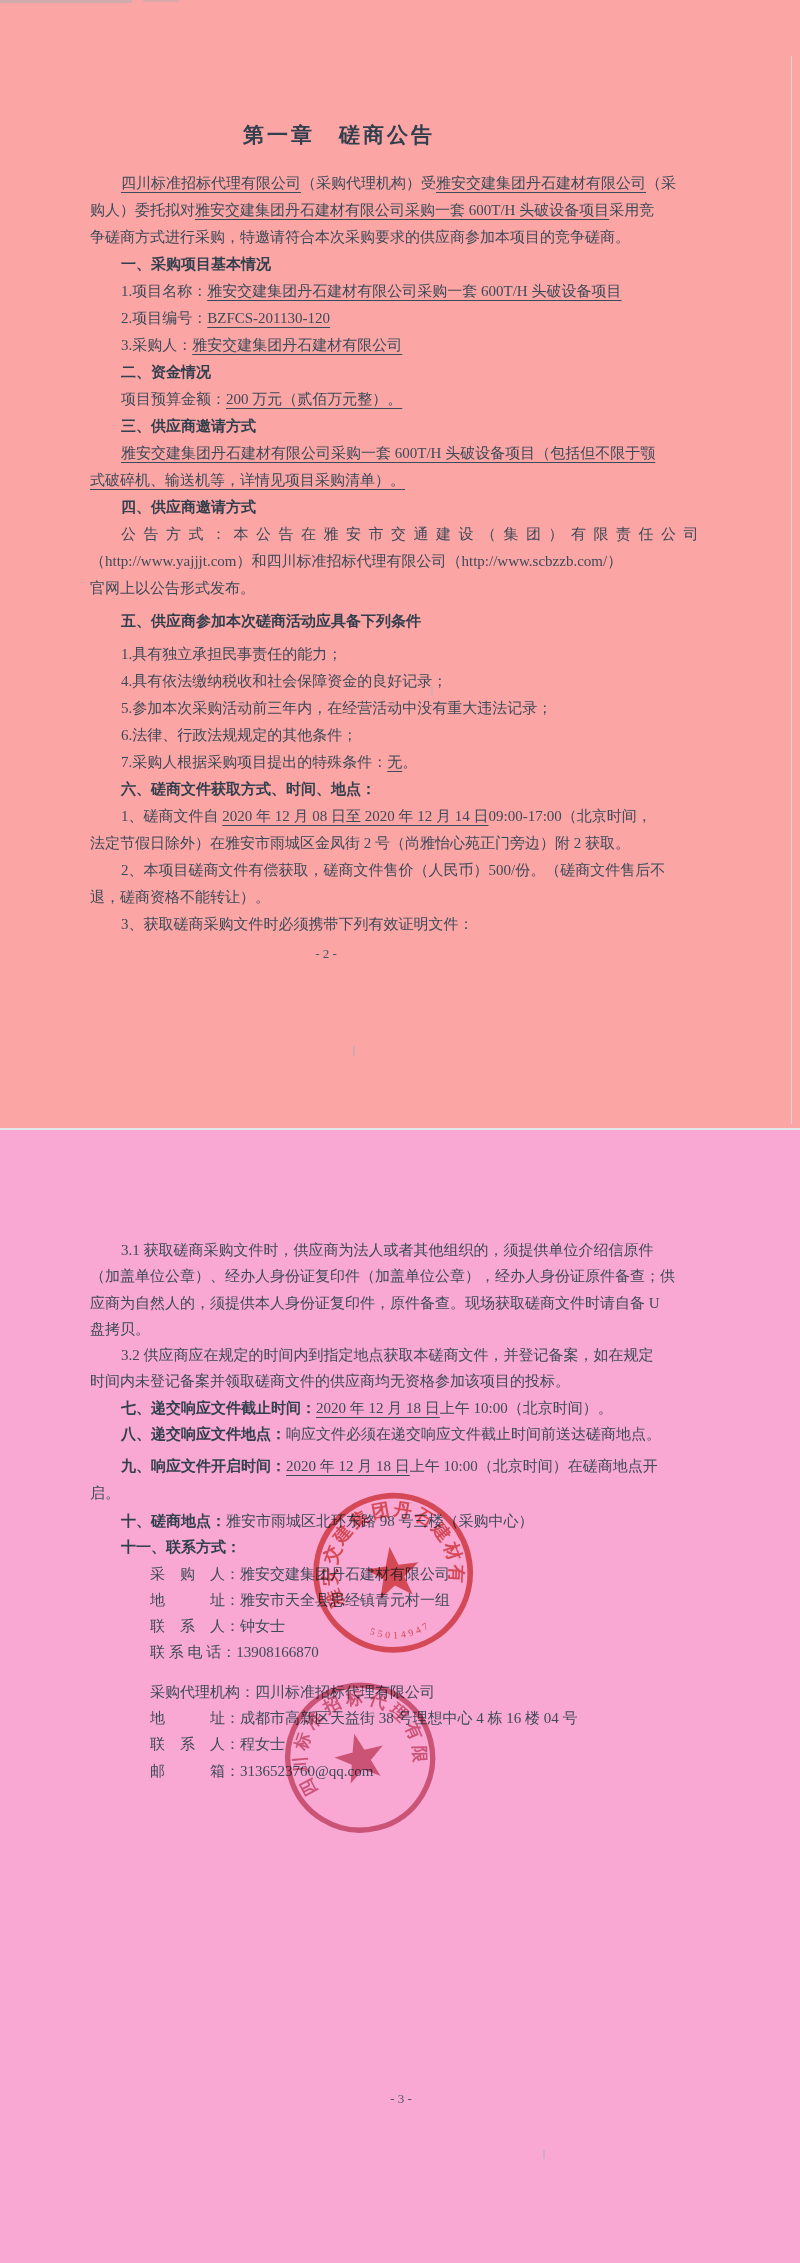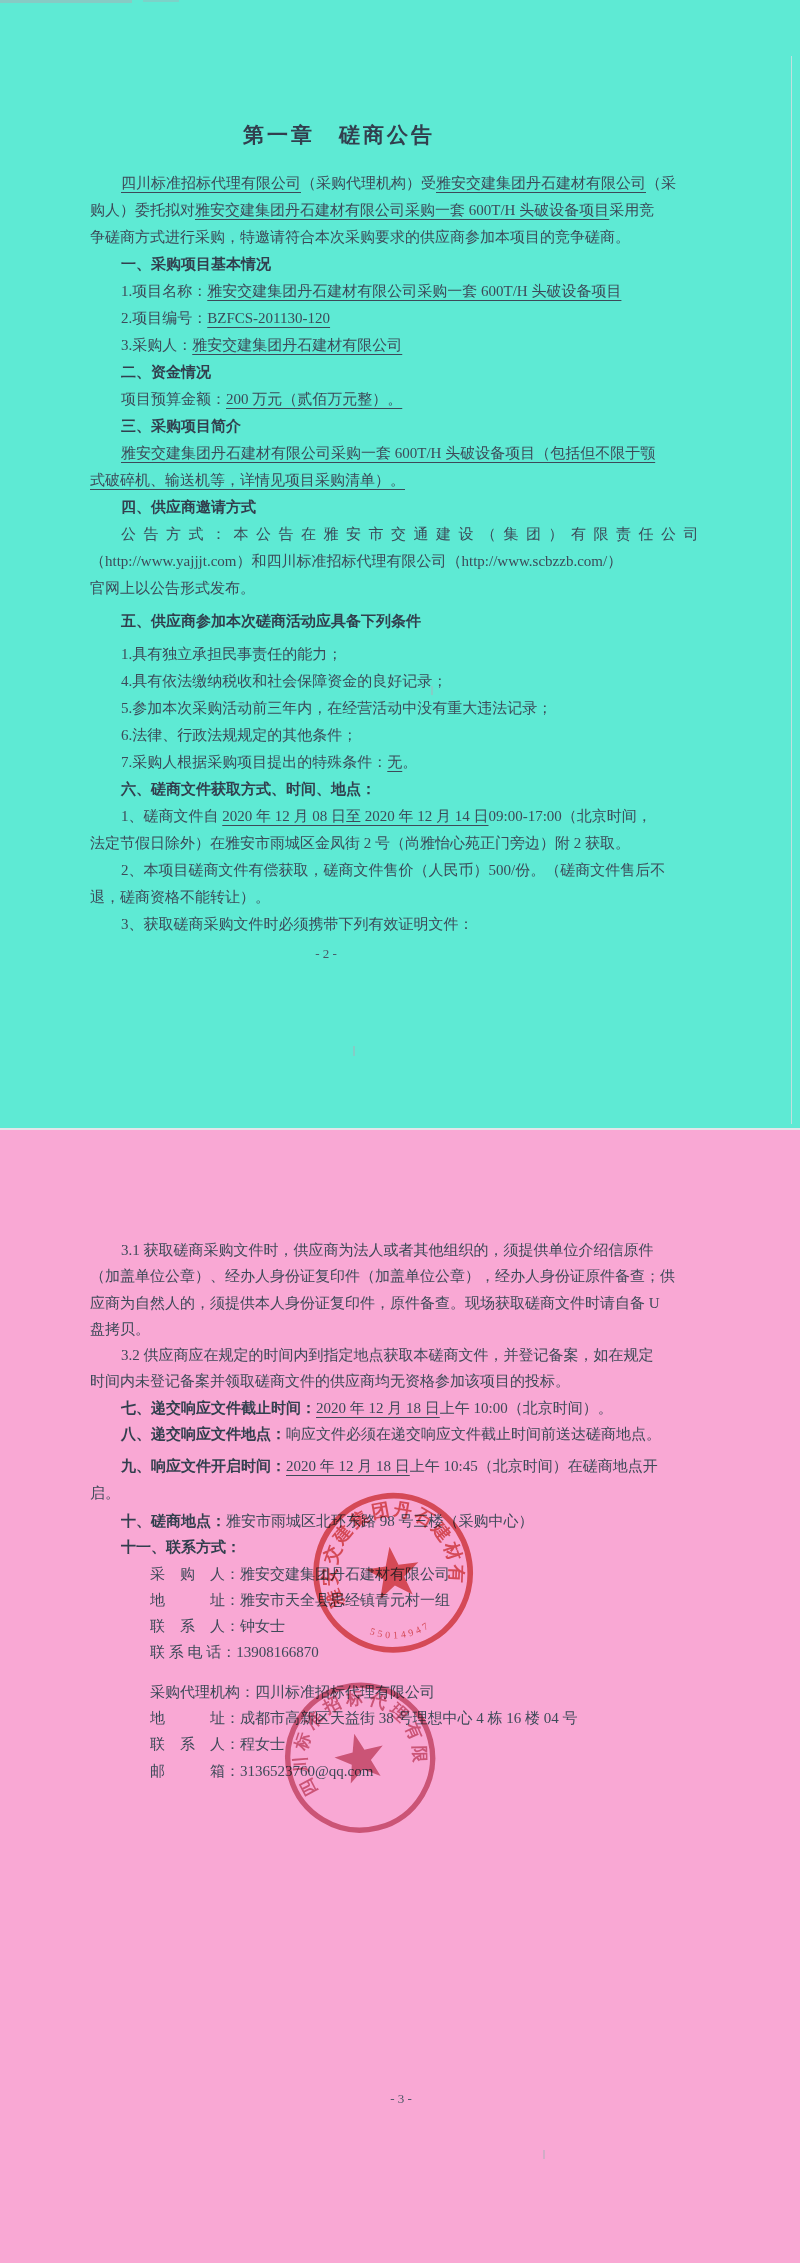--- a/index.html
+++ b/index.html
@@ -1,18 +1,18 @@
 <!DOCTYPE html>
 <html><head>
 <meta charset="utf-8">
 <style>
   html,body{margin:0;padding:0;background:#eef0f2;}
   .scan{position:relative;width:800px;height:2263px;overflow:hidden;
         font-family:"Liberation Serif","DejaVu Serif",serif;background:#f7f8fa;}
-  .page{position:absolute;left:0;width:800px;background:#5eead4;}
+  .page{position:absolute;left:0;width:800px;background:#fca5a5;}
   #page1{top:0;height:1129px;}
   #page2{top:1130px;height:1133px;background:#f9a8d4;}
   .seam{position:absolute;left:0;top:1128px;width:800px;height:2px;background:#e3e6ea;}
   .content{position:absolute;left:90px;width:622px;}
   #page1 .content{top:120px;}
   #page2 .content{top:107px;}
   .line{white-space:nowrap;line-height:27px;font-size:15px;color:#3d4a59;}
   #page2 .line{line-height:26.3px;}
   .line.title{font-size:21px;font-weight:bold;letter-spacing:3px;color:#2e3b4a;
               text-align:center;line-height:30px;margin-bottom:20px;padding-right:124px;}
@@ -47,21 +47,21 @@
         <div class="line title"><span class="b">第一章　磋商公告</span></div>
         <div class="line body ind2"><span class="u">四川标准招标代理有限公司</span><span>（采购代理机构）受</span><span class="u">雅安交建集团丹石建材有限公司</span><span>（采</span></div>
         <div class="line body"><span>购人）委托拟对</span><span class="u">雅安交建集团丹石建材有限公司采购一套 600T/H 头破设备项目</span><span>采用竞</span></div>
         <div class="line body"><span>争磋商方式进行采购，特邀请符合本次采购要求的供应商参加本项目的竞争磋商。</span></div>
         <div class="line heading ind2"><span class="b">一、采购项目基本情况</span></div>
         <div class="line body ind2"><span>1.项目名称：</span><span class="u">雅安交建集团丹石建材有限公司采购一套 600T/H 头破设备项目</span></div>
         <div class="line body ind2"><span>2.项目编号：</span><span class="u">BZFCS-201130-120</span></div>
         <div class="line body ind2"><span>3.采购人：</span><span class="u">雅安交建集团丹石建材有限公司</span></div>
         <div class="line heading ind2"><span class="b">二、资金情况</span></div>
         <div class="line body ind2"><span>项目预算金额：</span><span class="u">200 万元（贰佰万元整）。</span></div>
-        <div class="line heading ind2"><span class="b">三、采购项目简介</span></div>
+        <div class="line heading ind2"><span class="b">三、供应商邀请方式</span></div>
         <div class="line body ind2"><span class="u">雅安交建集团丹石建材有限公司采购一套 600T/H 头破设备项目（包括但不限于颚</span></div>
         <div class="line body"><span class="u">式破碎机、输送机等，详情见项目采购清单）。</span></div>
         <div class="line heading ind2"><span class="b">四、供应商邀请方式</span></div>
         <div class="line body ind2 spread"><span>公告方式：本公告在雅安市交通建设（集团）有限责任公司</span></div>
         <div class="line body"><span>（http://www.yajjjt.com）和四川标准招标代理有限公司（http://www.scbzzb.com/）</span></div>
         <div class="line body"><span>官网上以公告形式发布。</span></div>
         <div class="gap" style="height: 6px;"></div>
         <div class="line heading ind2"><span class="b">五、供应商参加本次磋商活动应具备下列条件</span></div>
         <div class="gap" style="height: 6px;"></div>
         <div class="line body ind2"><span>1.具有独立承担民事责任的能力；</span></div>
@@ -85,21 +85,21 @@
     <div class="content">
         <div class="line body ind2"><span>3.1 获取磋商采购文件时，供应商为法人或者其他组织的，须提供单位介绍信原件</span></div>
         <div class="line body"><span>（加盖单位公章）、经办人身份证复印件（加盖单位公章），经办人身份证原件备查；供</span></div>
         <div class="line body"><span>应商为自然人的，须提供本人身份证复印件，原件备查。现场获取磋商文件时请自备 U</span></div>
         <div class="line body"><span>盘拷贝。</span></div>
         <div class="line body ind2"><span>3.2 供应商应在规定的时间内到指定地点获取本磋商文件，并登记备案，如在规定</span></div>
         <div class="line body"><span>时间内未登记备案并领取磋商文件的供应商均无资格参加该项目的投标。</span></div>
         <div class="line body ind2"><span class="b">七、递交响应文件截止时间：</span><span class="u">2020 年 12 月 18 日</span><span>上午 10:00（北京时间）。</span></div>
         <div class="line body ind2"><span class="b">八、递交响应文件地点：</span><span>响应文件必须在递交响应文件截止时间前送达磋商地点。</span></div>
         <div class="gap" style="height: 6px;"></div>
-        <div class="line body ind2"><span class="b">九、响应文件开启时间：</span><span class="u">2020 年 12 月 18 日</span><span>上午 10:45（北京时间）在磋商地点开</span></div>
+        <div class="line body ind2"><span class="b">九、响应文件开启时间：</span><span class="u">2020 年 12 月 18 日</span><span>上午 10:00（北京时间）在磋商地点开</span></div>
         <div class="line body"><span>启。</span></div>
         <div class="gap" style="height: 2px;"></div>
         <div class="line body ind2"><span class="b">十、磋商地点：</span><span>雅安市雨城区北环东路 98 号三楼（采购中心）</span></div>
         <div class="line body ind2"><span class="b">十一、联系方式：</span></div>
         <div class="line body ind4"><span>采　购　人：雅安交建集团丹石建材有限公司</span></div>
         <div class="line body ind4"><span>地　　　址：雅安市天全县思经镇青元村一组</span></div>
         <div class="line body ind4"><span>联　系　人：钟女士</span></div>
         <div class="line body ind4"><span>联 系 电 话：13908166870</span></div>
         <div class="gap" style="height: 13px;"></div>
         <div class="line body ind4"><span>采购代理机构：四川标准招标代理有限公司</span></div>

